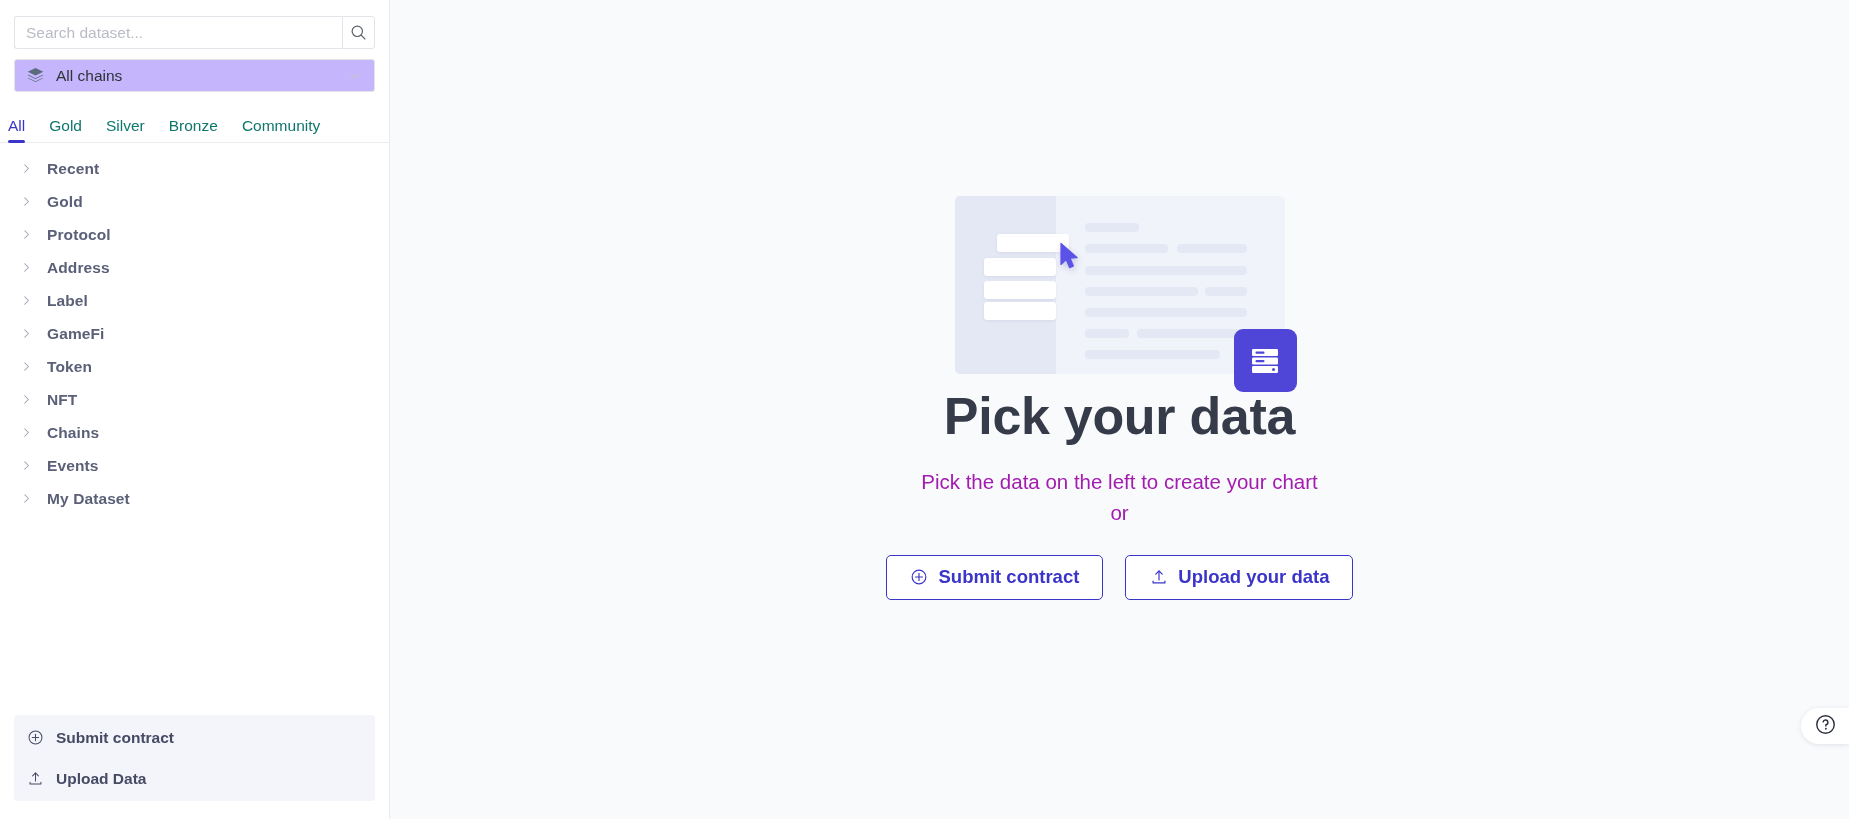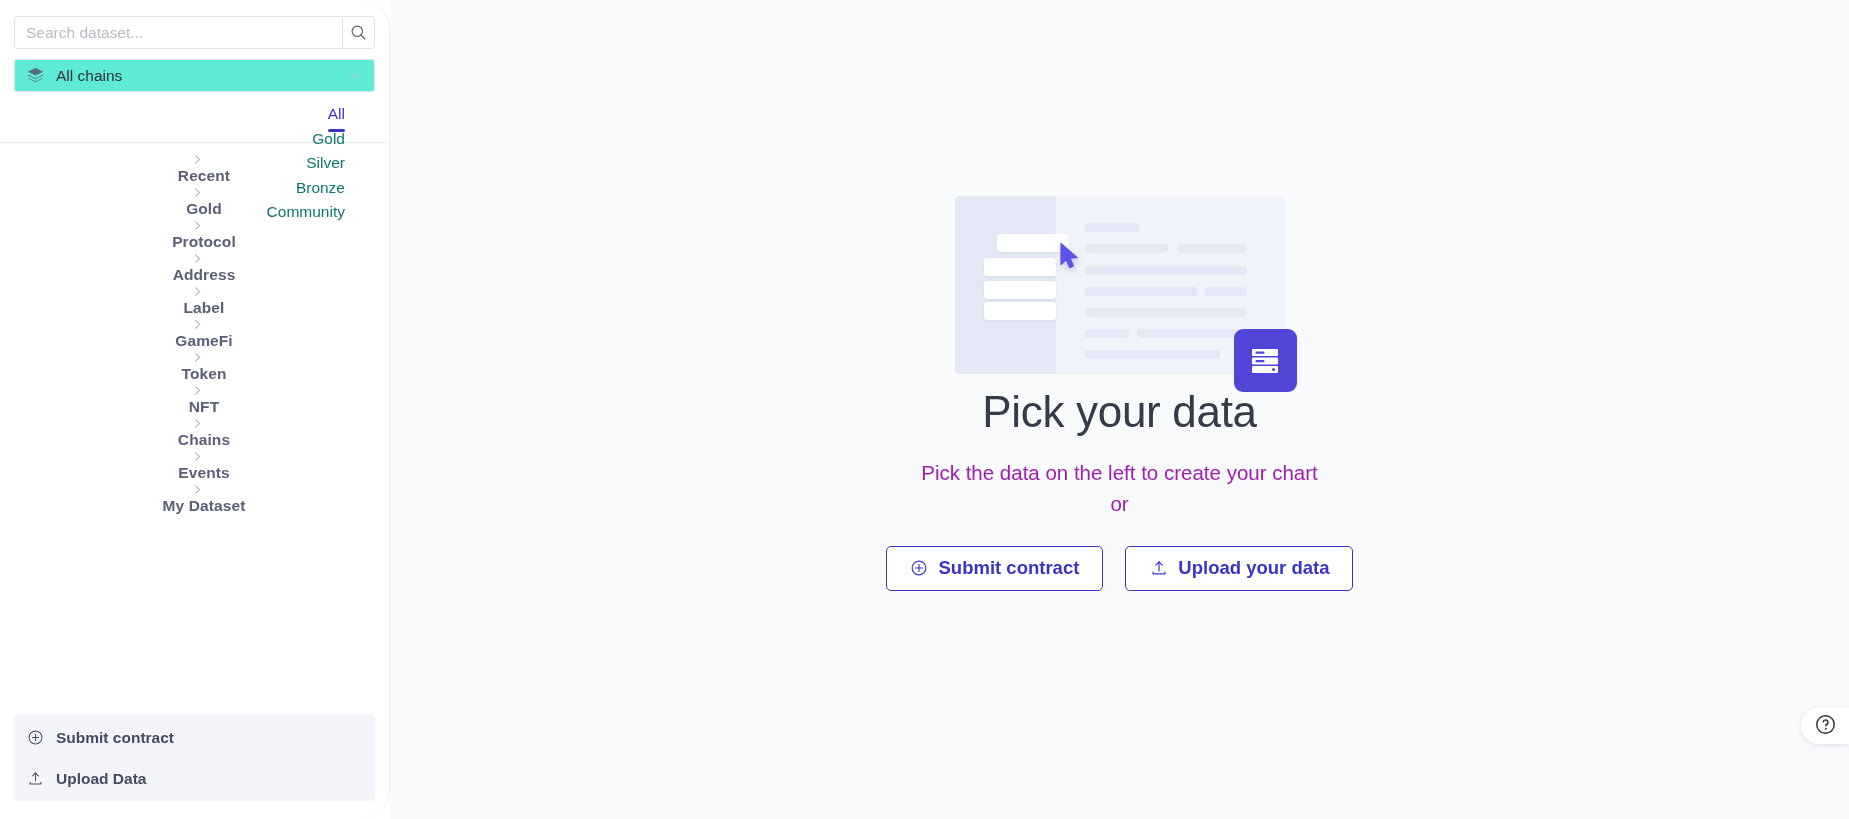--- a/index.html
+++ b/index.html
@@ -23,21 +23,20 @@
   
   #sidebar {
     position: relative;
     width: 390px;
     height: 819px;
     background: #ffffff;
     border-right: 1px solid #e8eaf0;
     flex: 0 0 390px;
     display: flex;
     flex-direction: column;
-    border-radius: 30px;
   }
 
   
   .search-row {
     margin: 16px 14px 0 14px;
     display: flex;
     height: 33px;
   }
   .search-input {
     flex: 1 1 auto;
@@ -66,46 +65,45 @@
     padding: 0;
   }
   .search-btn svg { display: block; }
 
   
   .chain-select {
     margin: 10px 14px 0 14px;
     height: 33px;
     border: 1px solid #e2e4ea;
     border-radius: 3px;
-    background: #5eead4;
+    background: #c4b5fd;
     display: flex;
     align-items: center;
     padding: 0 12px 0 11px;
     cursor: pointer;
   }
   .chain-icon { width: 19px; height: 19px; flex: 0 0 19px; display: flex; align-items: center; justify-content: center; }
   .chain-label {
     margin-left: 11px;
     font-size: 15.5px;
     color: #2e3338;
     flex: 1 1 auto;
     white-space: nowrap;
   }
   .chain-caret { width: 14px; height: 14px; flex: 0 0 14px; display: flex; align-items: center; justify-content: center; }
 
   
   .tabs {
     margin: 14px 0 0 0;
     display: flex;
     align-items: flex-end;
-    padding: 0 20px;
+    padding: 0 8px;
     border-bottom: 1px solid #ececf0;
     height: 37px;
     position: relative;
-    flex-direction: column;
   }
   .tab {
     font-size: 15.5px;
     color: #0f766e;
     padding: 0 0 9px 0;
     margin-right: 24px;
     cursor: pointer;
     position: relative;
     white-space: nowrap;
     line-height: 1;
@@ -126,21 +124,20 @@
     padding: 9px 0 0 0;
     flex: 1 1 auto;
     overflow: hidden;
   }
   .tree-item {
     display: flex;
     align-items: center;
     height: 33px;
     padding: 0 0 0 19px;
     cursor: pointer;
-    flex-direction: column;
   }
   .tree-chevron {
     width: 15px; height: 15px;
     flex: 0 0 15px;
     display: flex; align-items: center; justify-content: center;
     margin-right: 13px;
   }
   .tree-label {
     font-size: 15.5px;
     font-weight: bold;
@@ -237,22 +234,22 @@
     bottom: -18px;
     width: 63px; height: 63px;
     background: #4f46d8;
     border-radius: 9px;
     display: flex;
     align-items: center;
     justify-content: center;
   }
 
   .empty-title {
-    font-size: 44px;
-    font-weight: normal;
+    font-size: 52px;
+    font-weight: bold;
     color: #363b49;
     letter-spacing: -0.3px;
     margin-bottom: 22px;
     line-height: 1.1;
   }
   .empty-sub {
     font-size: 20.5px;
     color: #a21caf;
     line-height: 1.5;
     margin-bottom: 26px;

